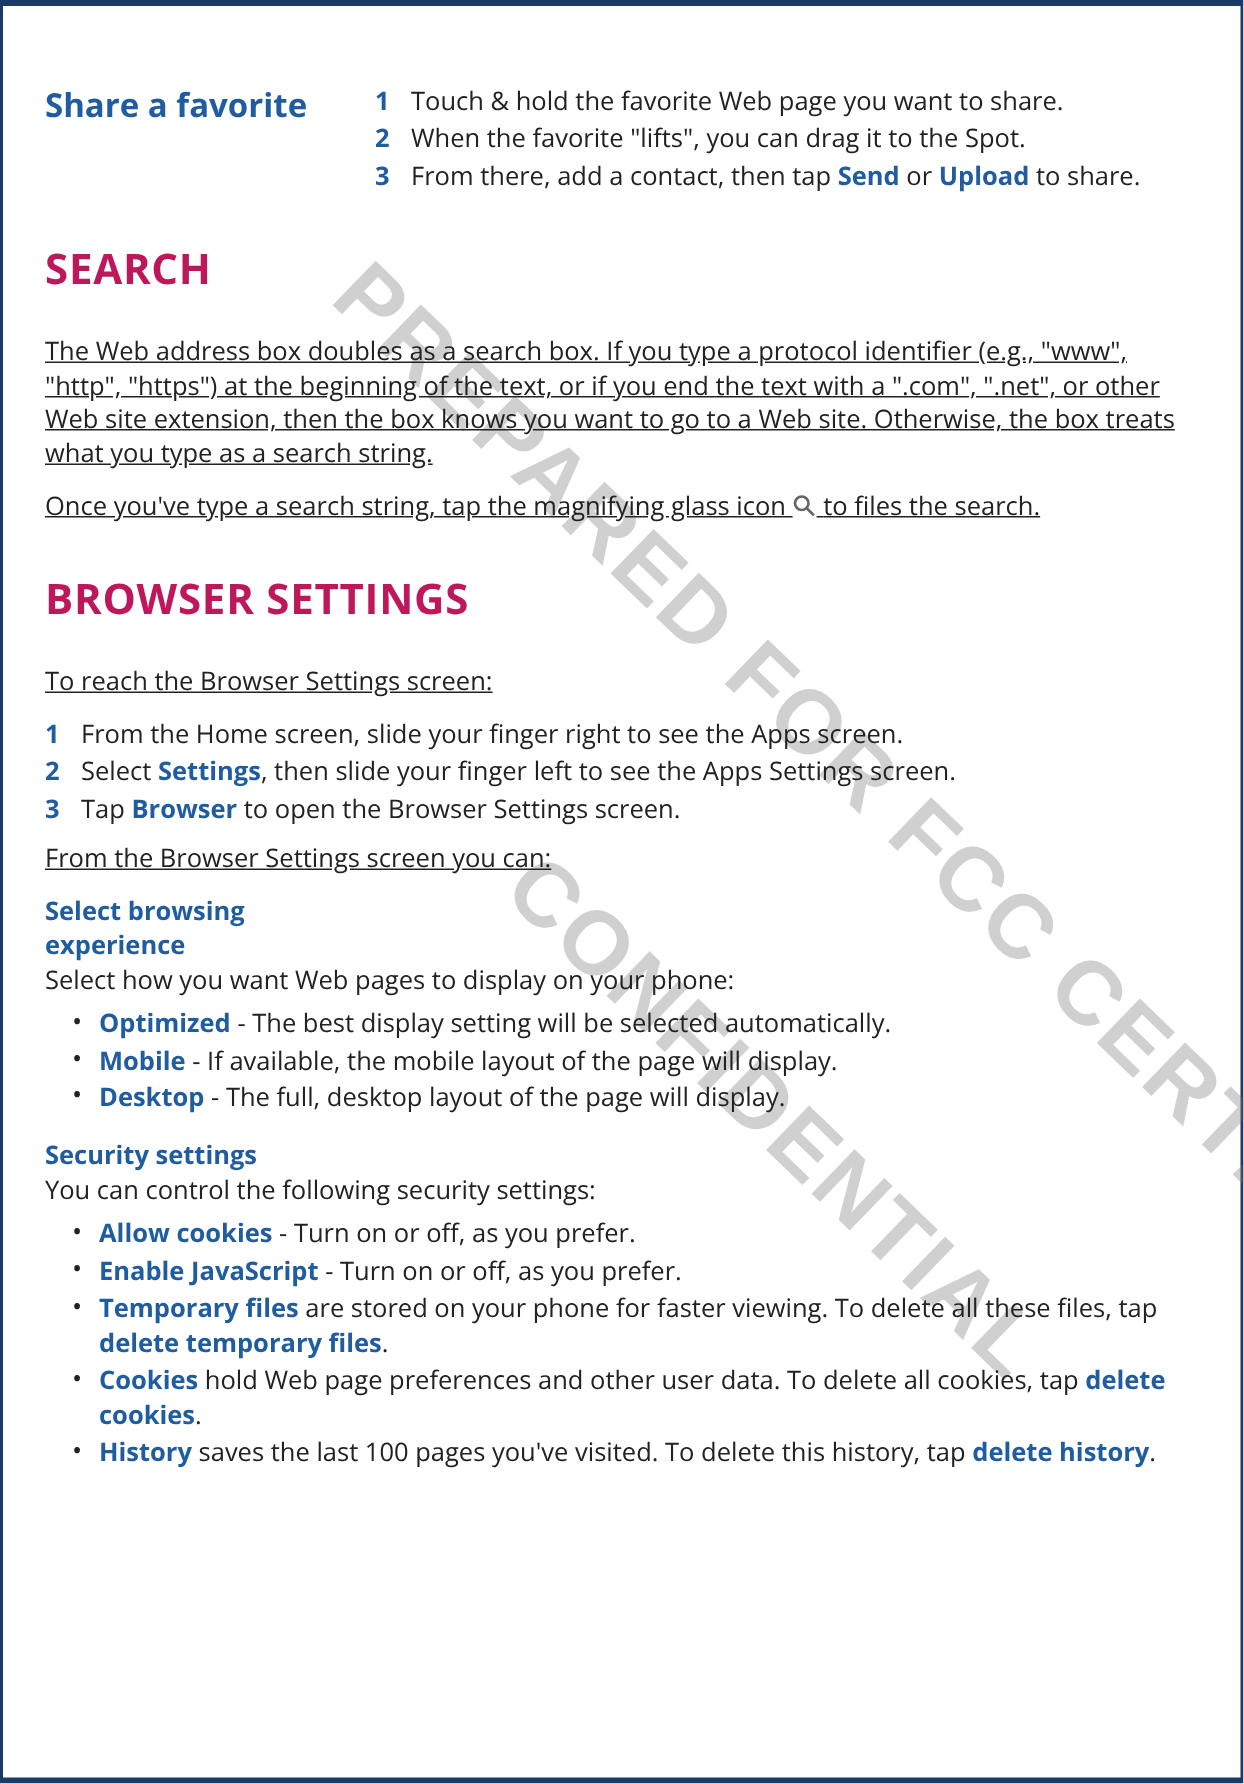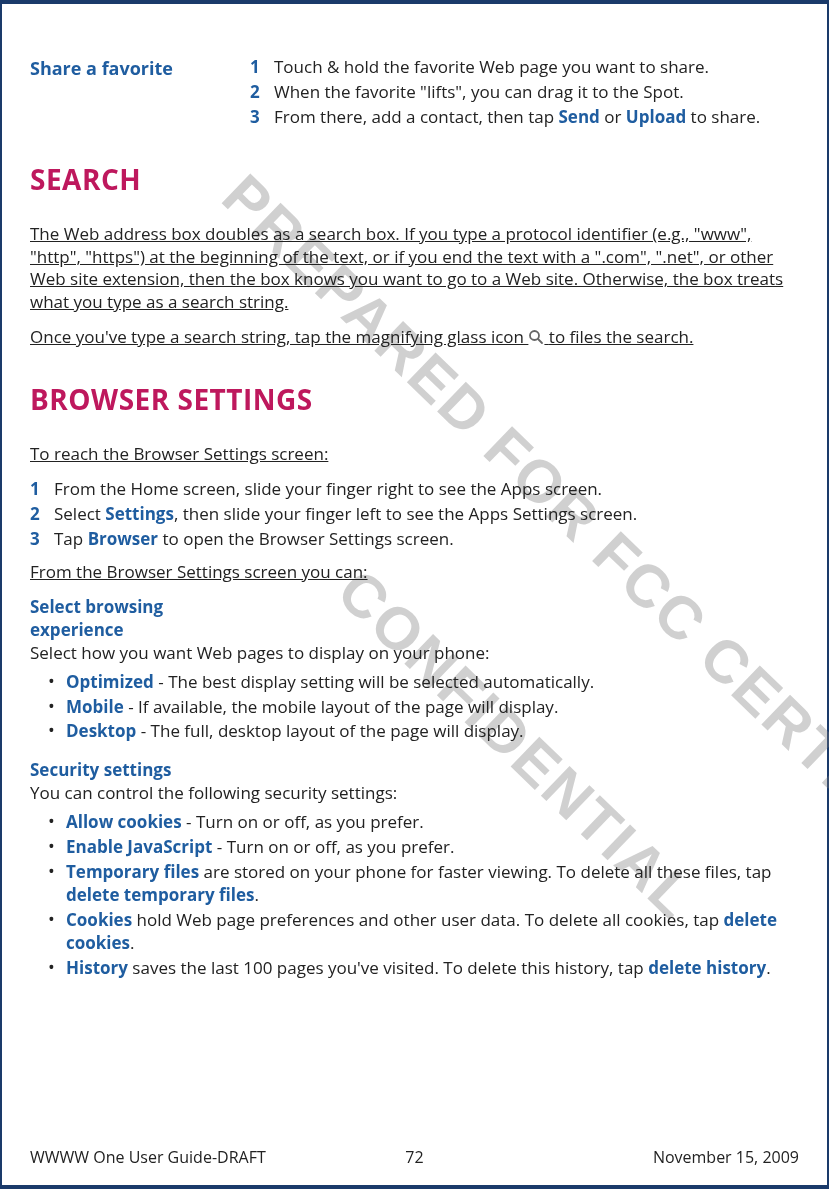--- a/index.html
+++ b/index.html
@@ -34,21 +34,21 @@
   }
   .wm1 { top: 540px; left: 70px; transform: rotate(44deg); font-size: 60px;}
   .wm2 { top: 700px; left: 280px; transform: rotate(44deg); font-size: 60px;}
   .content { position: relative; z-index: 2; }
   .def-row { display: flex; margin-bottom: 28px; }
   .term-col {
     width: 220px;
     flex-shrink: 0;
     font-weight: 700;
     color: #1f5da0;
-    font-size: 18px;
+    font-size: 22px;
   }
   .def-col { flex: 1; }
   .numlist { list-style: none; padding: 0; }
   .numlist li { display: flex; margin-bottom: 2px; }
   .numlist .n {
     color: #1f5da0;
     font-weight: 700;
     width: 24px;
     flex-shrink: 0;
   }
@@ -174,18 +174,13 @@
           <li><span class="bold-blue">Enable JavaScript</span><span> - Turn on or off, as you prefer.</span></li>
           <li><span class="bold-blue">Temporary files</span><span> are stored on your phone for faster viewing. To delete all these files, tap </span><span class="bold-blue">delete temporary files</span><span>.</span></li>
           <li><span class="bold-blue">Cookies</span><span> hold Web page preferences and other user data. To delete all cookies, tap </span><span class="bold-blue">delete cookies</span><span>.</span></li>
           <li><span class="bold-blue">History</span><span> saves the last 100 pages you've visited. To delete this history, tap </span><span class="bold-blue">delete history</span><span>.</span></li>
         </ul>
       </div>
     </div>
 
   </div>
 
-  <div class="footer">
-    <span>WWWW One User Guide-DRAFT</span>
-    <span class="footer-center">72</span>
-    <span>November 15, 2009</span>
-  </div>
 </div>
 
 </body></html>

